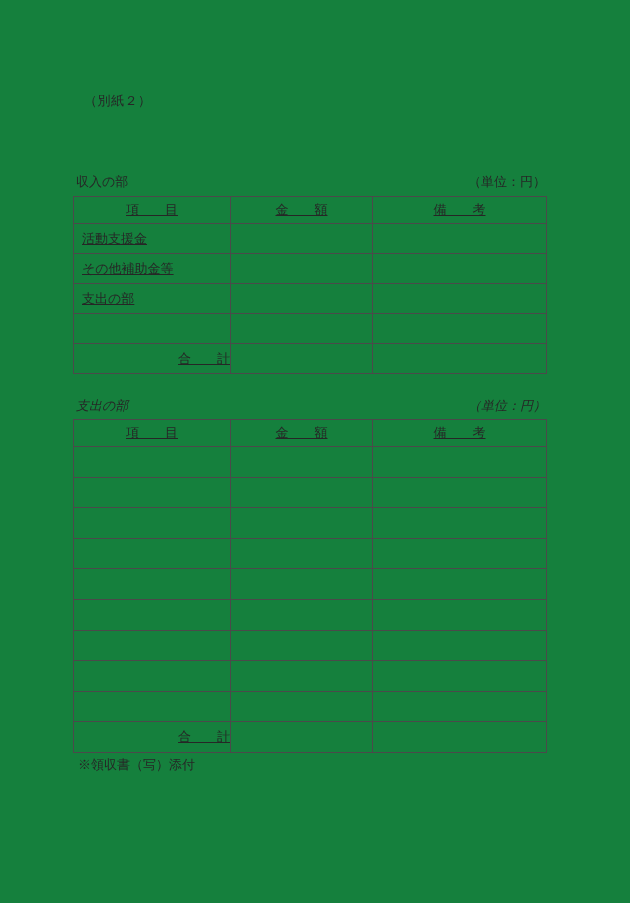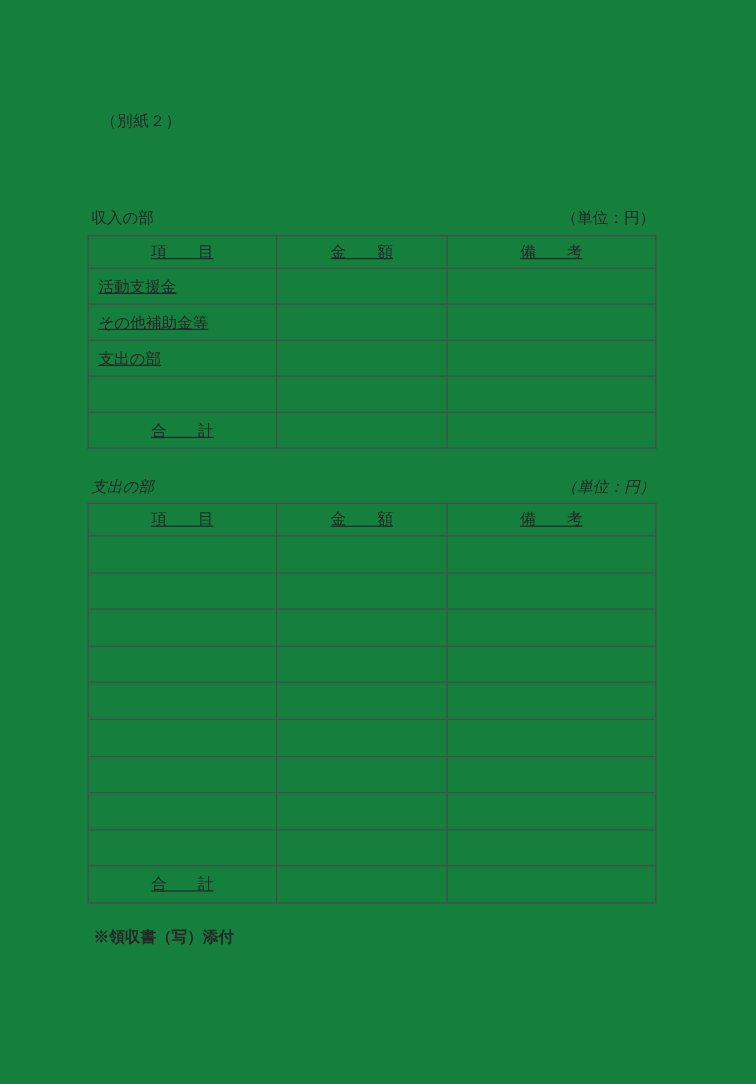--- a/index.html
+++ b/index.html
@@ -59,27 +59,26 @@
     font-weight: normal;
     padding: 0;
     vertical-align: middle;
     overflow: hidden;
     white-space: nowrap;
   }
   .form-table th { height: 26px; text-align: center; }
   #income-table td { height: 29px; }
   #expense-table td { height: 29.6px; }
   .item-cell { text-align: left; padding-left: 8px !important; }
-  .total-cell { text-align: center; }
+  .total-cell { text-align: right; }
   .footer-note {
     position: absolute;
     left: 78px;
-    top: 772px;
-    font-size: 13px;
-    font-weight: bold;
+    top: 756px;
+    font-size: 13px;
   }
 </style>
 </head>
 <body>
 
 <div class="page">
 
   <div class="attachment-label">（別紙２）</div>
 
 

